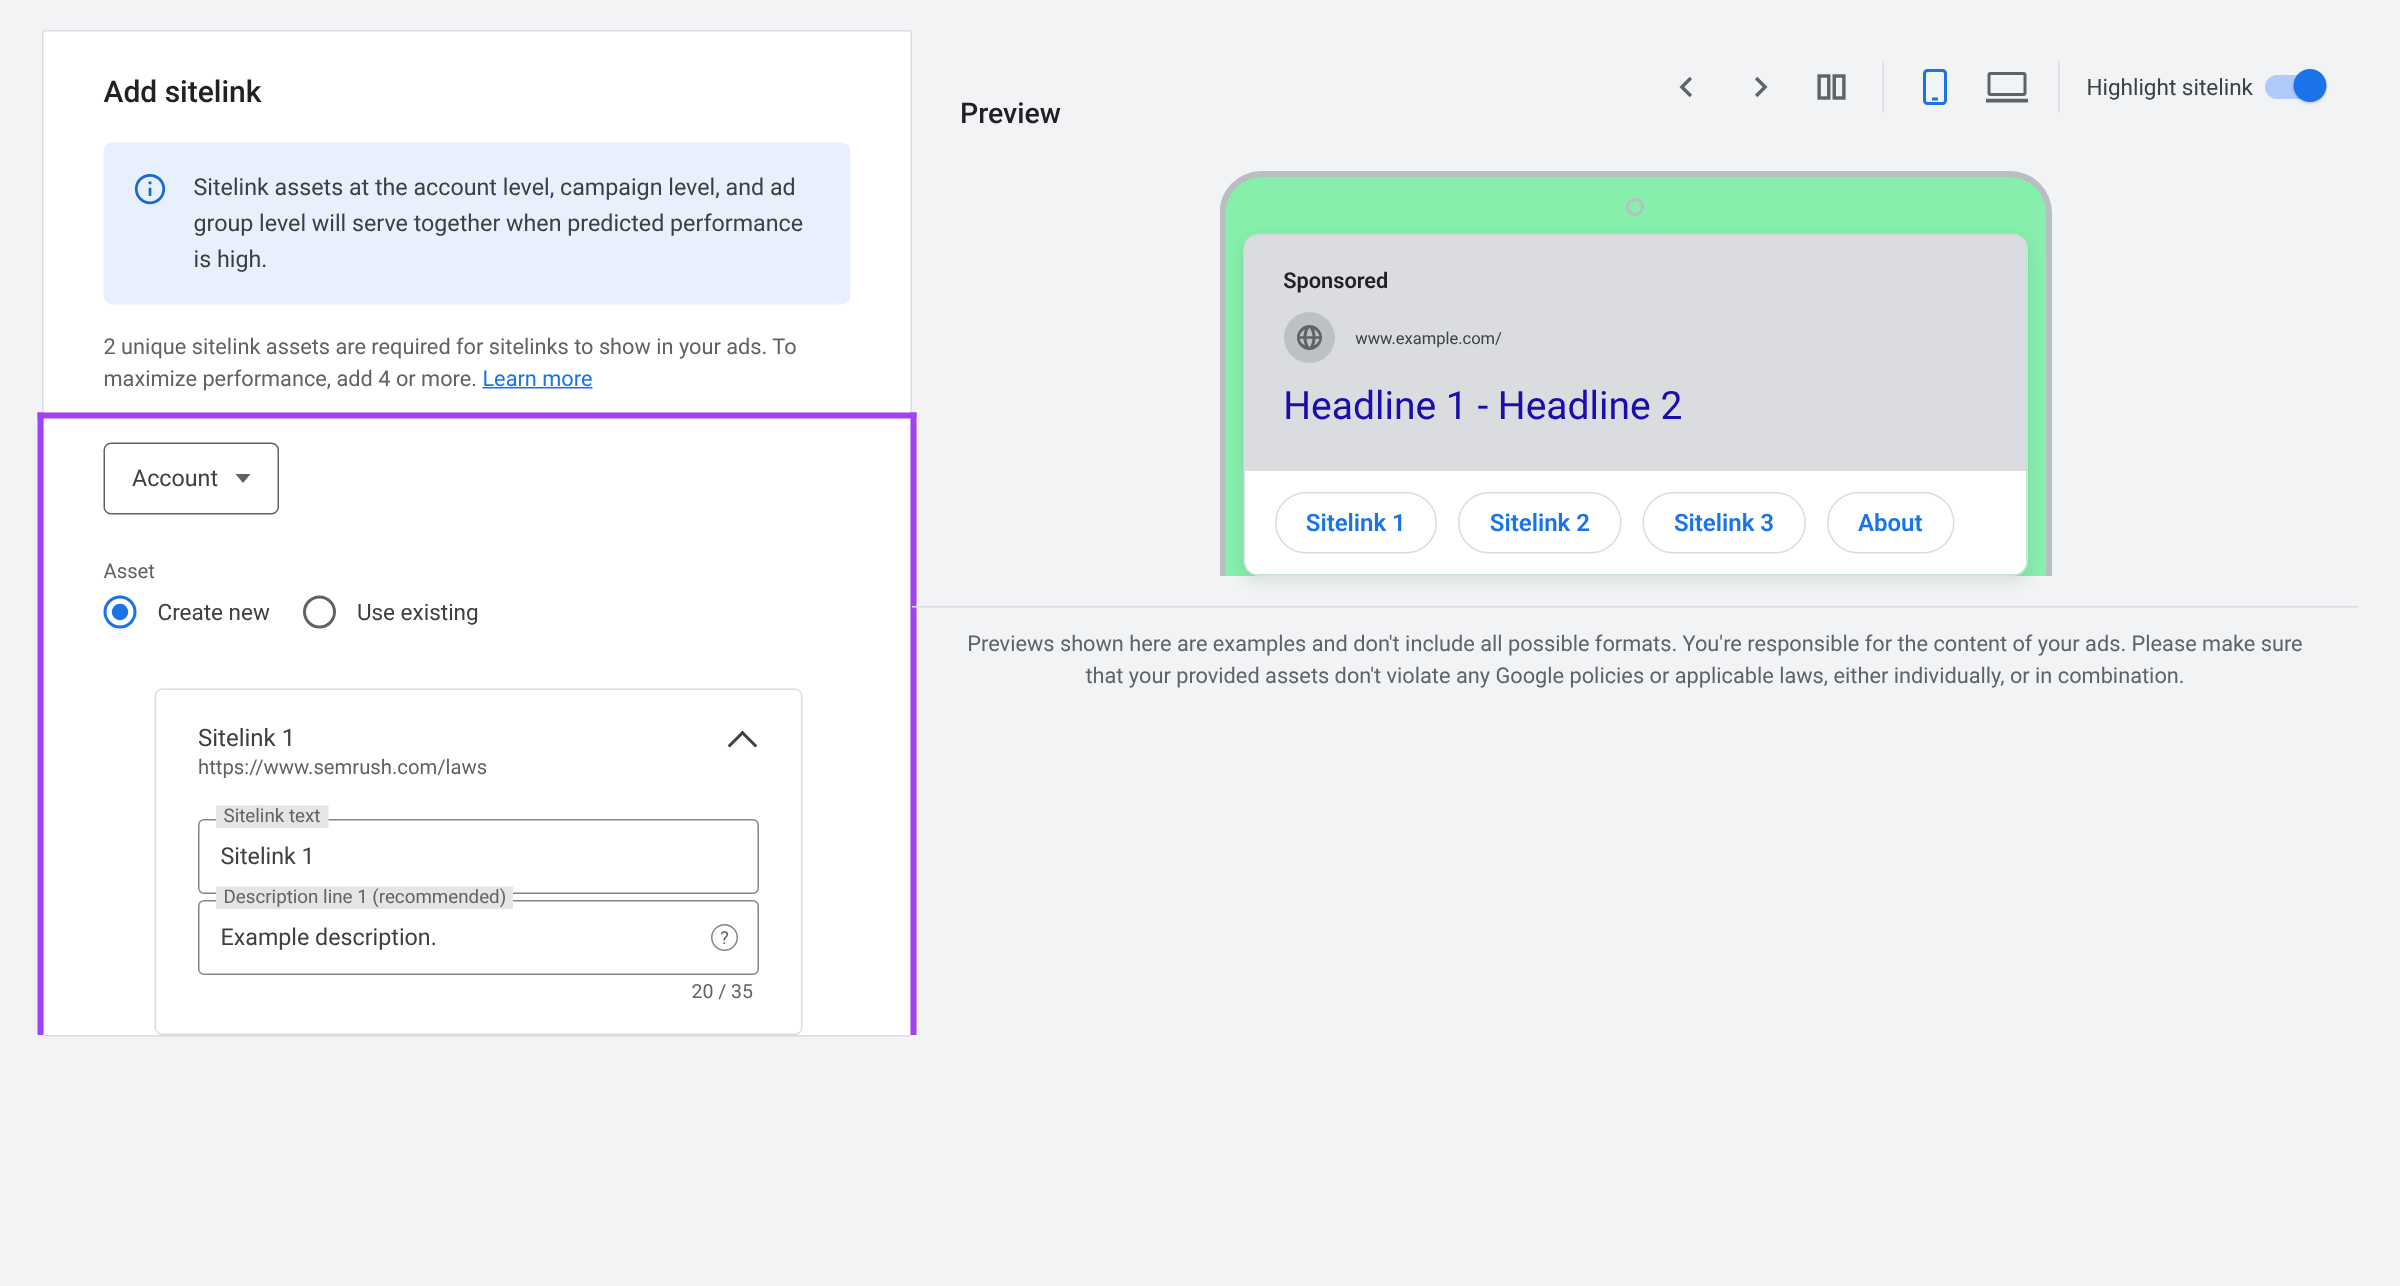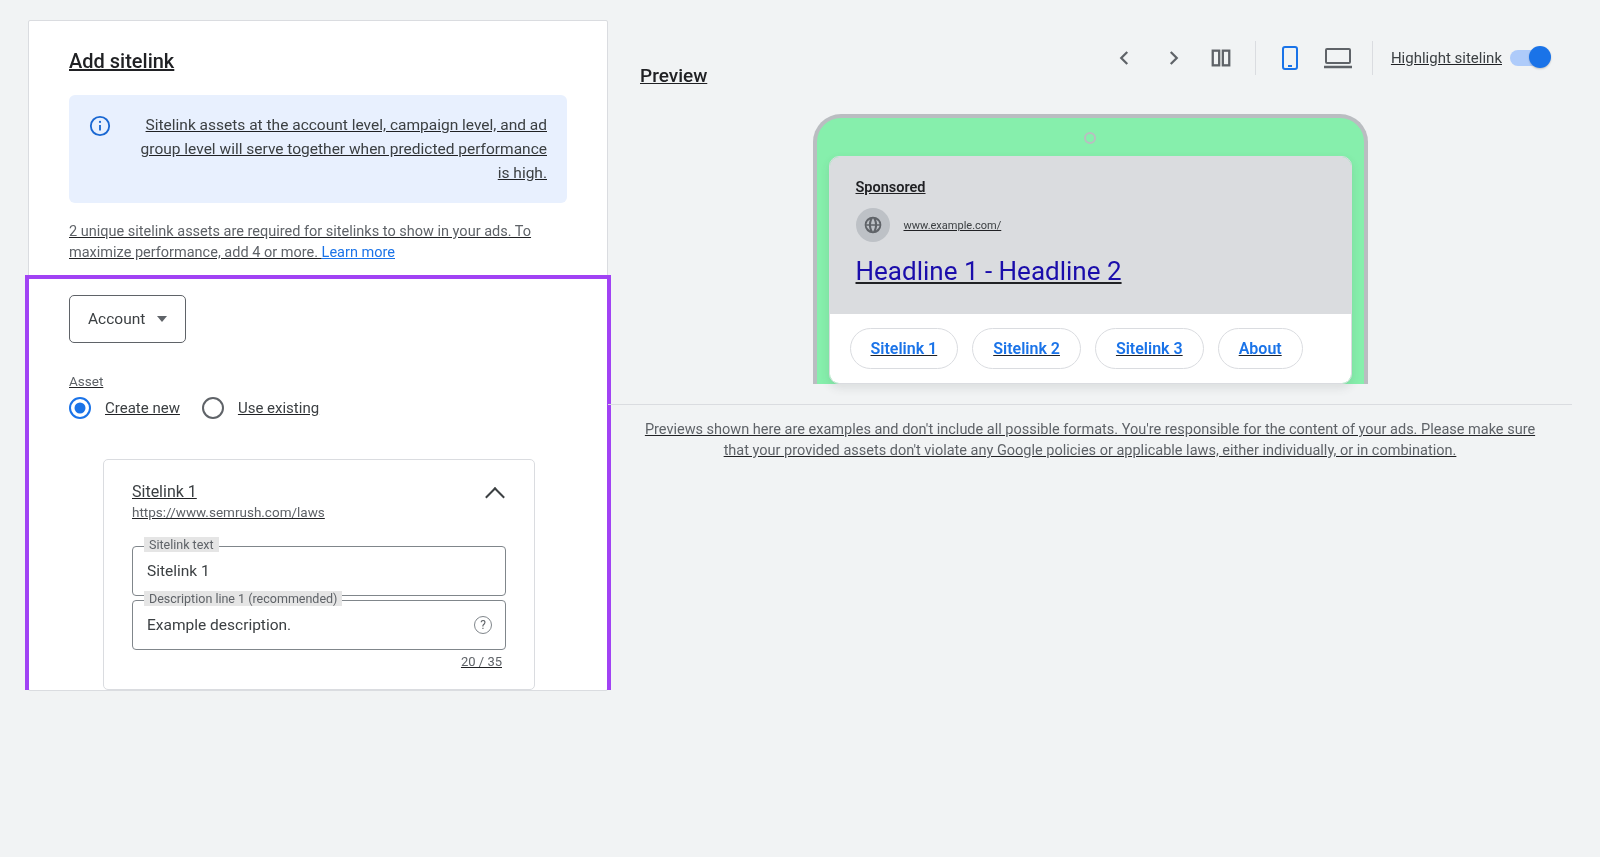--- a/index.html
+++ b/index.html
@@ -23,21 +23,20 @@
     font-size: 15px;
   }
   .app {
     padding: 20px 28px 0 28px;
     display: flex;
     align-items: flex-start;
     gap: 0;
     width: 1600px;
     height: 857px;
     overflow: hidden;
-    text-decoration: underline;
   }
   
   .left {
     width: 580px;
     background: #fff;
     border: 1px solid var(--g-border);
     border-radius: 2px;
     padding: 28px 0 0 0;
     position: relative;
   }
@@ -48,21 +47,20 @@
     color: var(--g-text);
   }
   .info-banner {
     margin: 0 40px 18px 40px;
     background: var(--info-bg);
     border-radius: 6px;
     padding: 18px 20px;
     display: flex;
     gap: 18px;
     align-items: flex-start;
-    text-align: right;
   }
   .info-banner .icon {
     flex-shrink: 0;
     width: 22px;
     height: 22px;
     margin-top: 2px;
   }
   .info-banner p {
     margin: 0;
     font-size: 15.5px;

